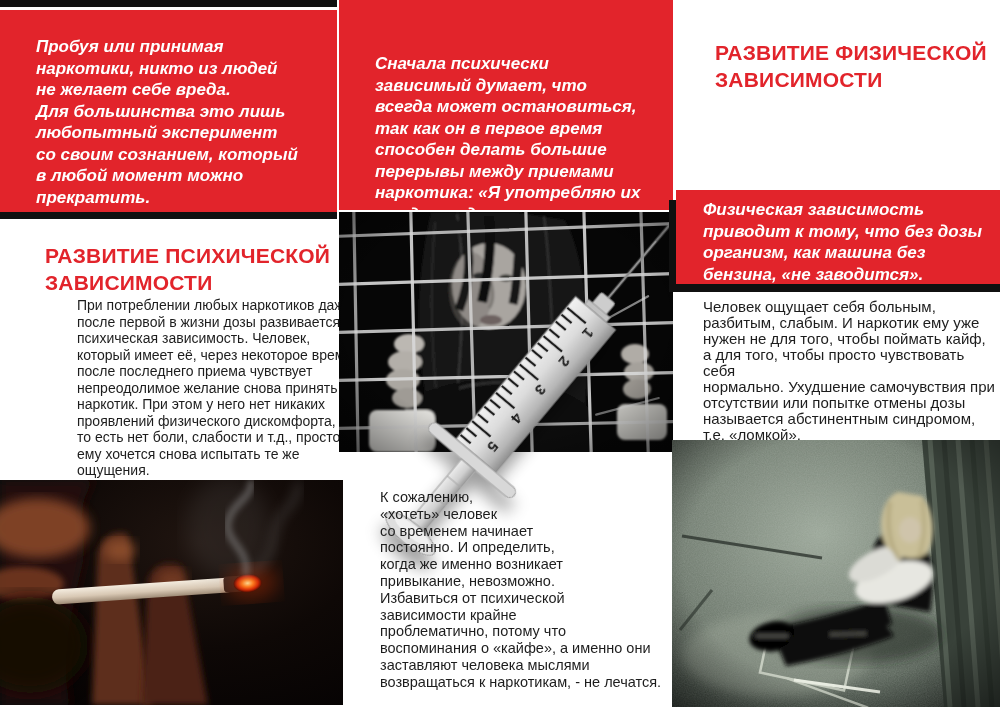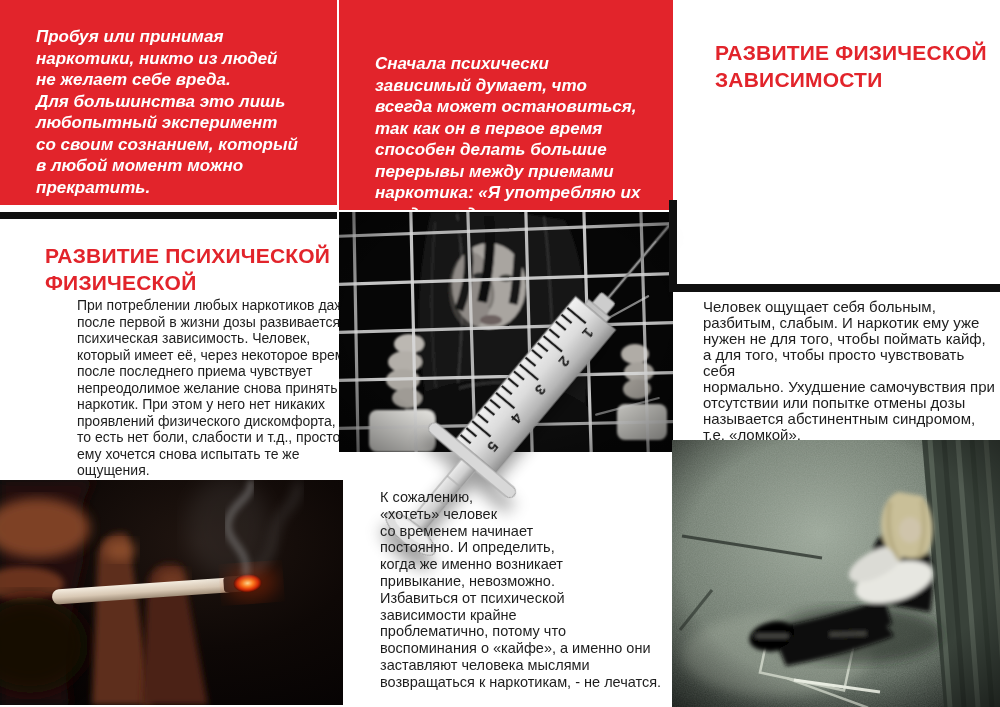--- a/index.html
+++ b/index.html
@@ -18,21 +18,21 @@
     position:absolute;margin:12px;color:var(--red,#e2242b);
     font-size:21px;line-height:27px;font-weight:bold;white-space:pre-line;
     letter-spacing:.2px;
   }
   .body{
     position:absolute;margin:0;color:var(--ink,#1d1d1d);
     white-space:pre-line;
   }
   
   .bar-top-left{left:0;top:0;width:337px;height:7px;}
-  .redbox-left{left:0;top:0;width:337px;height:205px;}
+  .redbox-left{left:0;top:10px;width:337px;height:205px;}
   .redbox-left .quote{position:absolute;left:36px;top:26px;width:290px;}
   .bar-left-bottom{left:0;top:212px;width:337px;height:7px;}
   .heading-left{left:33px;top:230px;width:300px;}
   .body-left{left:33px;top:297px;width:292px;font-size:14px;line-height:16.5px;margin-left:44px;}
   .photo-smoking{left:0;top:480px;width:343px;height:225px;}
   
   .redbox-mid{left:339px;top:0;width:334px;height:210px;}
   .redbox-mid .quote{position:absolute;left:36px;top:33px;width:290px;margin-top:20px;}
   .photo-grid{left:339px;top:212px;width:334px;height:240px;}
   .caption-mid{
@@ -66,21 +66,21 @@
 Для большинства это лишь
 любопытный эксперимент
 со своим сознанием, который
 в любой момент можно
 прекратить.</p>
   </section>
 
   <div class="bar bar-left-bottom"></div>
 
   <h2 class="heading heading-left">РАЗВИТИЕ ПСИХИЧЕСКОЙ
-ФИЗИЧЕСКОЙ</h2>
+ЗАВИСИМОСТИ</h2>
   <p class="body body-left">При потреблении любых наркотиков даже
 после первой в жизни дозы развивается
 психическая зависимость. Человек,
 который имеет её, через некоторое время
 после последнего приема чувствует
 непреодолимое желание снова принять
 наркотик. При этом у него нет никаких
 проявлений физического дискомфорта,
 то есть нет боли, слабости и т.д., просто
 ему хочется снова испытать те же
@@ -287,20 +287,26 @@
 зависимости крайне
 проблематично, потому что
 воспоминания о «кайфе», а именно они
 заставляют человека мыслями
 возвращаться к наркотикам, - не лечатся.</p>
 
   <h2 class="heading heading-right">РАЗВИТИЕ ФИЗИЧЕСКОЙ
 ЗАВИСИМОСТИ</h2>
 
   <div class="bar seam-right"></div>
+  <section class="redbox redbox-right">
+    <p class="quote">Физическая зависимость
+приводит к тому, что без дозы
+организм, как машина без
+бензина, «не заводится».</p>
+  </section>
   <div class="bar bar-right-bottom"></div>
 
   <p class="body body-right2">Человек ощущает себя больным,
 разбитым, слабым. И наркотик ему уже
 нужен не для того, чтобы поймать кайф,
 а для того, чтобы просто чувствовать себя
 нормально. Ухудшение самочувствия при
 отсутствии или попытке отмены дозы
 называется абстинентным синдромом,
 т.е. «ломкой».</p>

